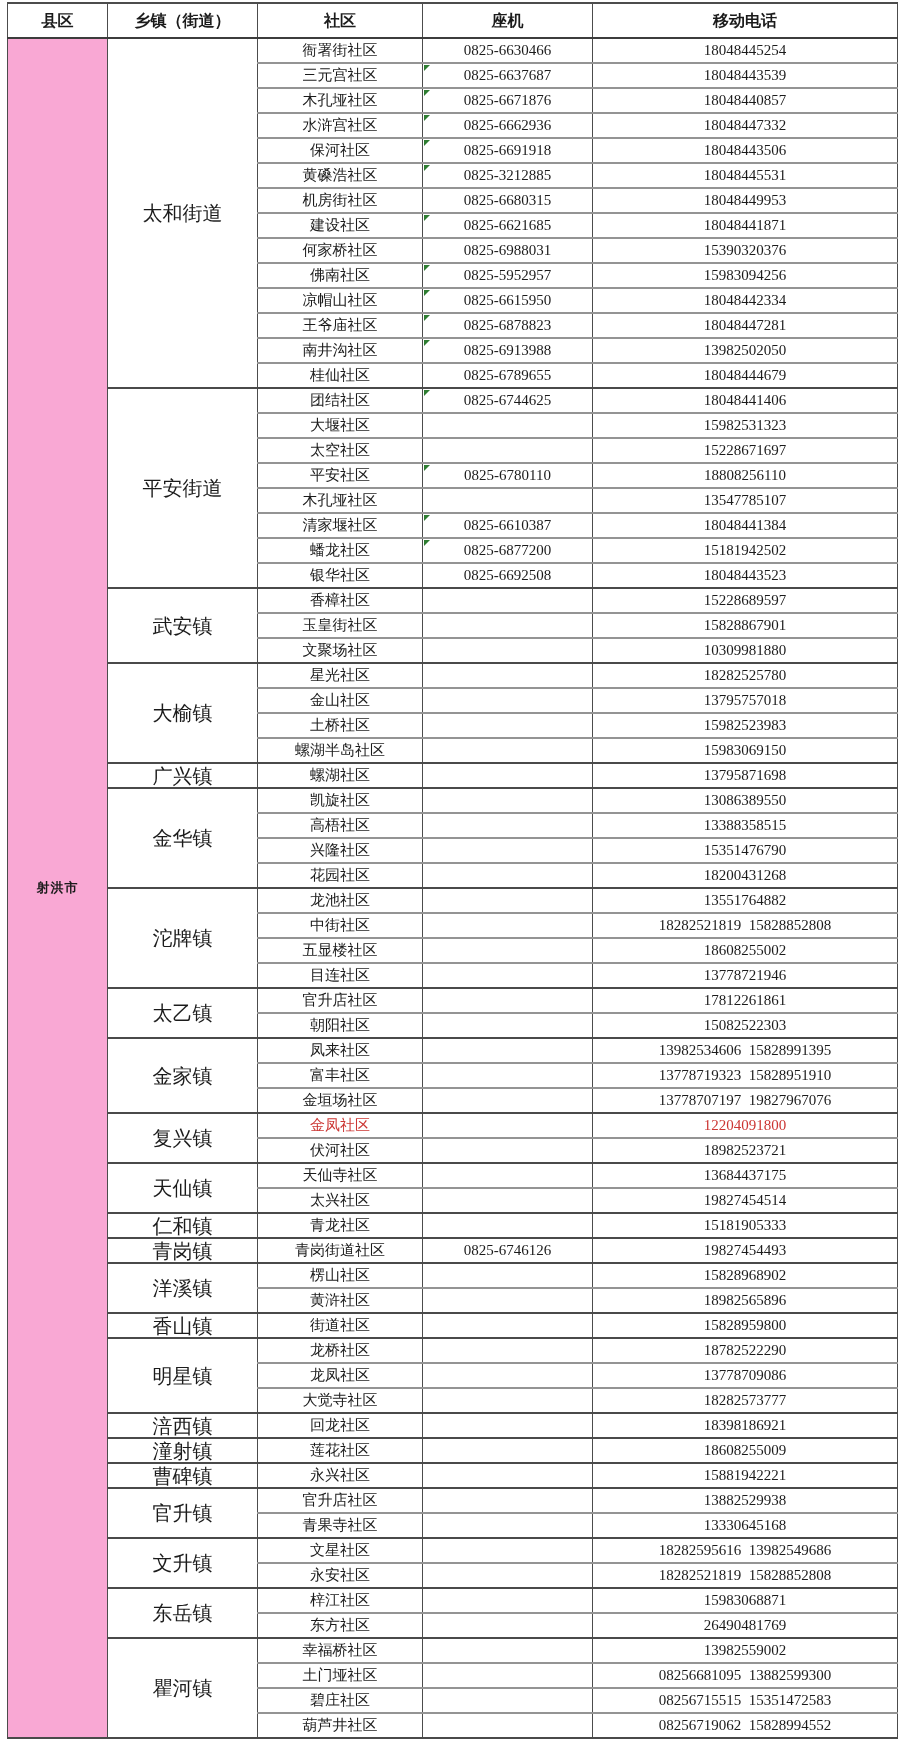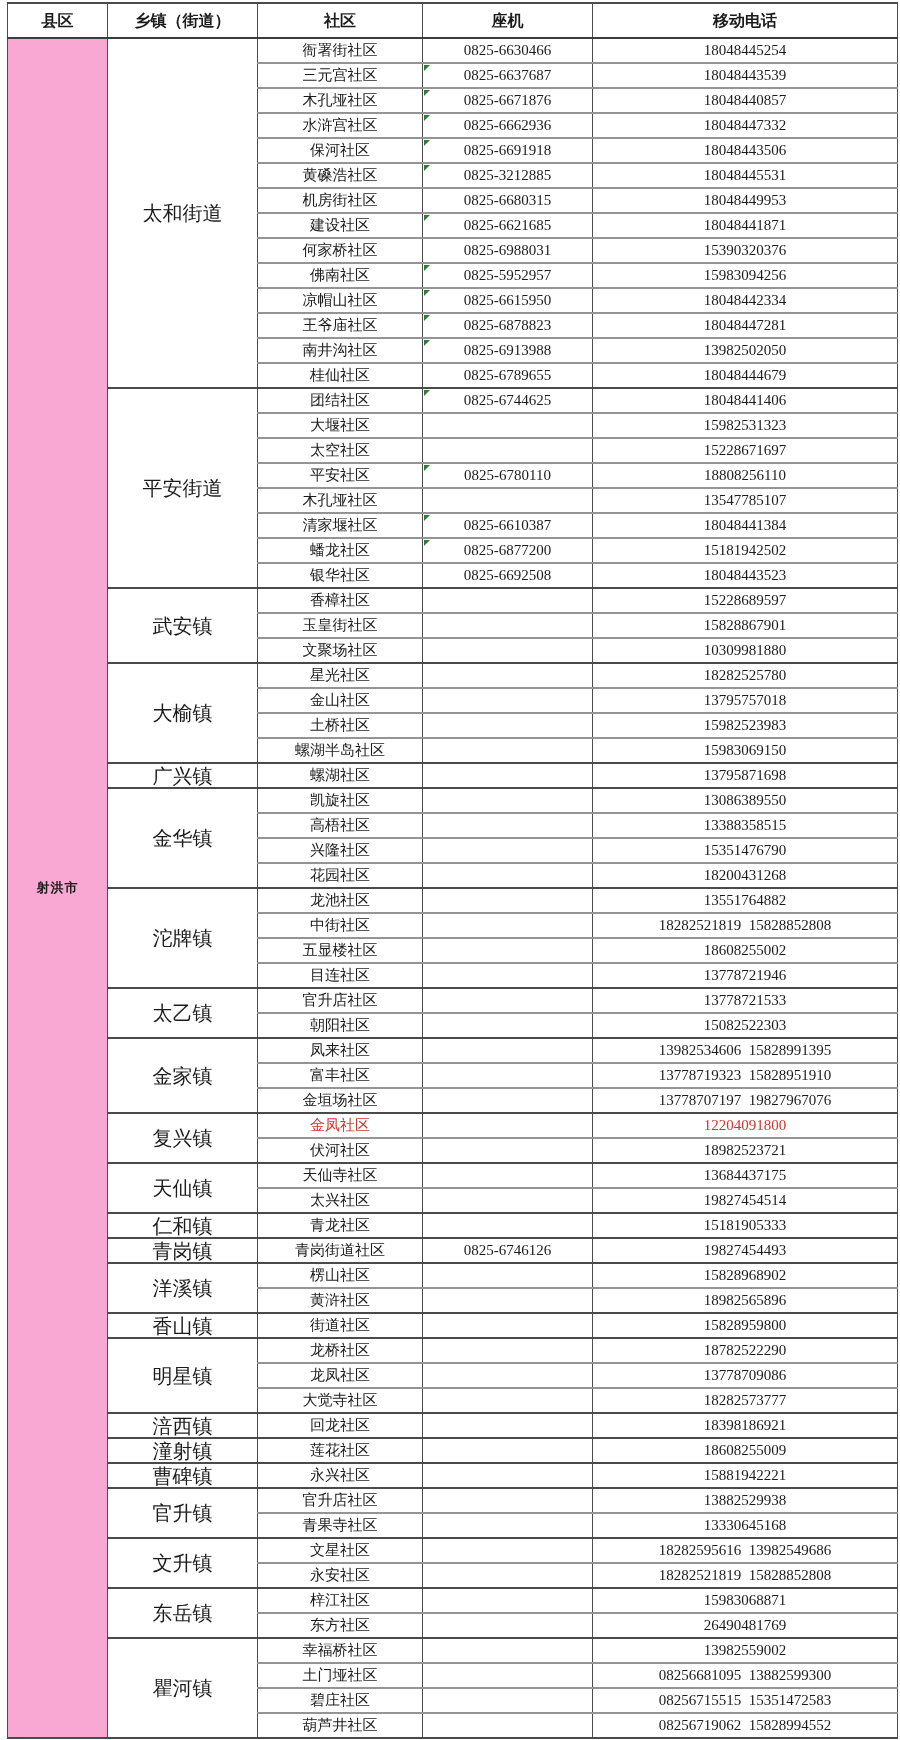--- a/index.html
+++ b/index.html
@@ -261,21 +261,21 @@
       </tr>
       <tr>
         <td class="community">目连社区</td>
         <td class="landline"></td>
         <td class="mobile">13778721946</td>
       </tr>
       <tr class="group-start">
         <td rowspan="2" class="town">太乙镇</td>
         <td class="community">官升店社区</td>
         <td class="landline"></td>
-        <td class="mobile">13778721533</td>
+        <td class="mobile">17812261861</td>
       </tr>
       <tr>
         <td class="community">朝阳社区</td>
         <td class="landline"></td>
         <td class="mobile">15082522303</td>
       </tr>
       <tr class="group-start">
         <td rowspan="3" class="town">金家镇</td>
         <td class="community">凤来社区</td>
         <td class="landline"></td>

